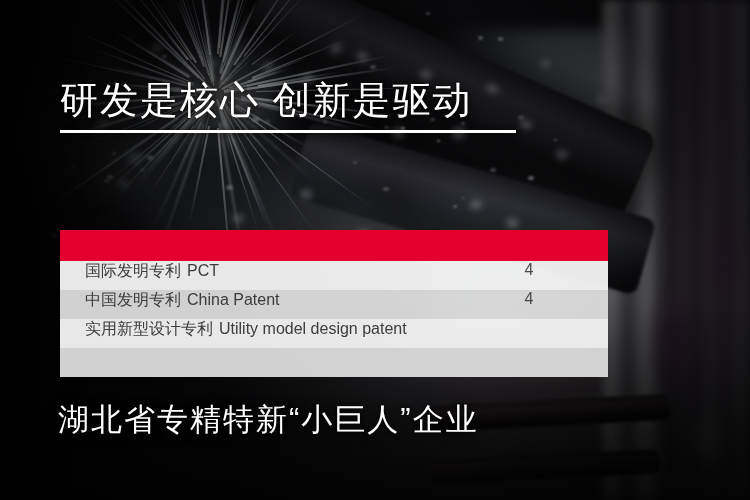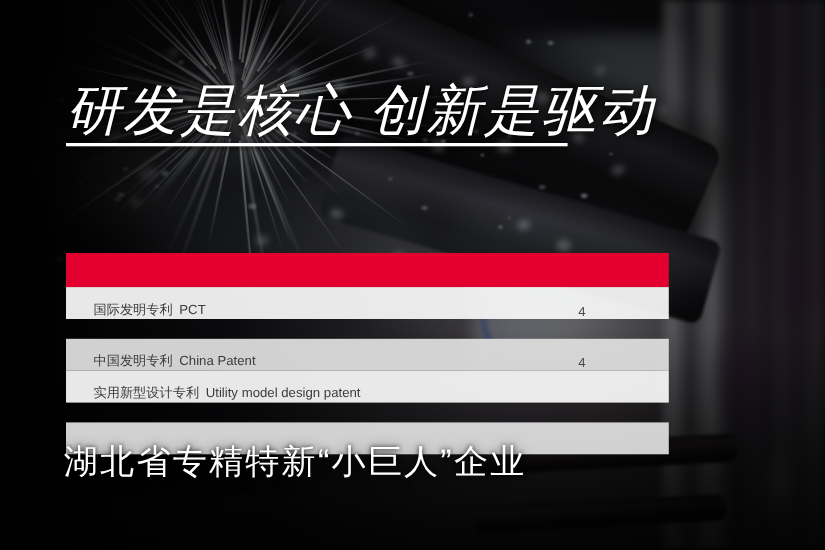--- a/index.html
+++ b/index.html
@@ -128,23 +128,22 @@
   }
   .left-shade {
     background:linear-gradient(90deg, rgba(0,0,0,.96) 0%, rgba(0,0,0,.80) 5%, rgba(0,0,0,.20) 14%, rgba(0,0,0,0) 26%);
   }
 
   
   .content { position:absolute; inset:0; }
 
   .headline-1 {
     position:absolute; left:60px; top:78px;
-    font-size:50px; line-height:44px;
+    font-size:38px; line-height:44px;
     color:#ffffff;
-    font-style:italic;
     font-weight:400;
     letter-spacing:2px;
     text-shadow:0 2px 10px rgba(0,0,0,.85), 0 0 3px rgba(0,0,0,.7);
     white-space:nowrap;
   }
 
   .rule {
     position:absolute; left:60px; top:130px;
     width:456px; height:3px;
     background:#ffffff;
@@ -175,27 +174,27 @@
     height:31px;
     background:#e4002e;
     color:#ffffff;
     font-weight:700;
     font-size:13.5px;
   }
   .th-type { padding-left:25px; flex:1; letter-spacing:1px; }
   .th-count { width:150px; text-align:center; letter-spacing:1px; padding-right:8px; }
 
   .trow {
-    display:flex; align-items:flex-end;
+    display:flex; align-items:flex-start;
     height:29px;
-    font-size:12px;
+    font-size:16px;
     color:#3c3c3c;
   }
   .trow.odd  { background:rgba(246,246,246,.94); }
-  .trow.even { background:rgba(222,222,222,.94);margin-top:18px; }
+  .trow.even { background:rgba(222,222,222,.94); }
   .td-type  { flex:1; padding-left:25px; white-space:nowrap; }
   .td-type .en { margin-left:6px; }
   .td-count { width:150px; text-align:center; padding-right:8px; color:#4a4a4a; }
 
   .tagline {
     position:absolute; left:58px; top:400px;
     font-size:31px; line-height:40px;
     color:#ffffff;
     font-weight:400;
     letter-spacing:2px;

